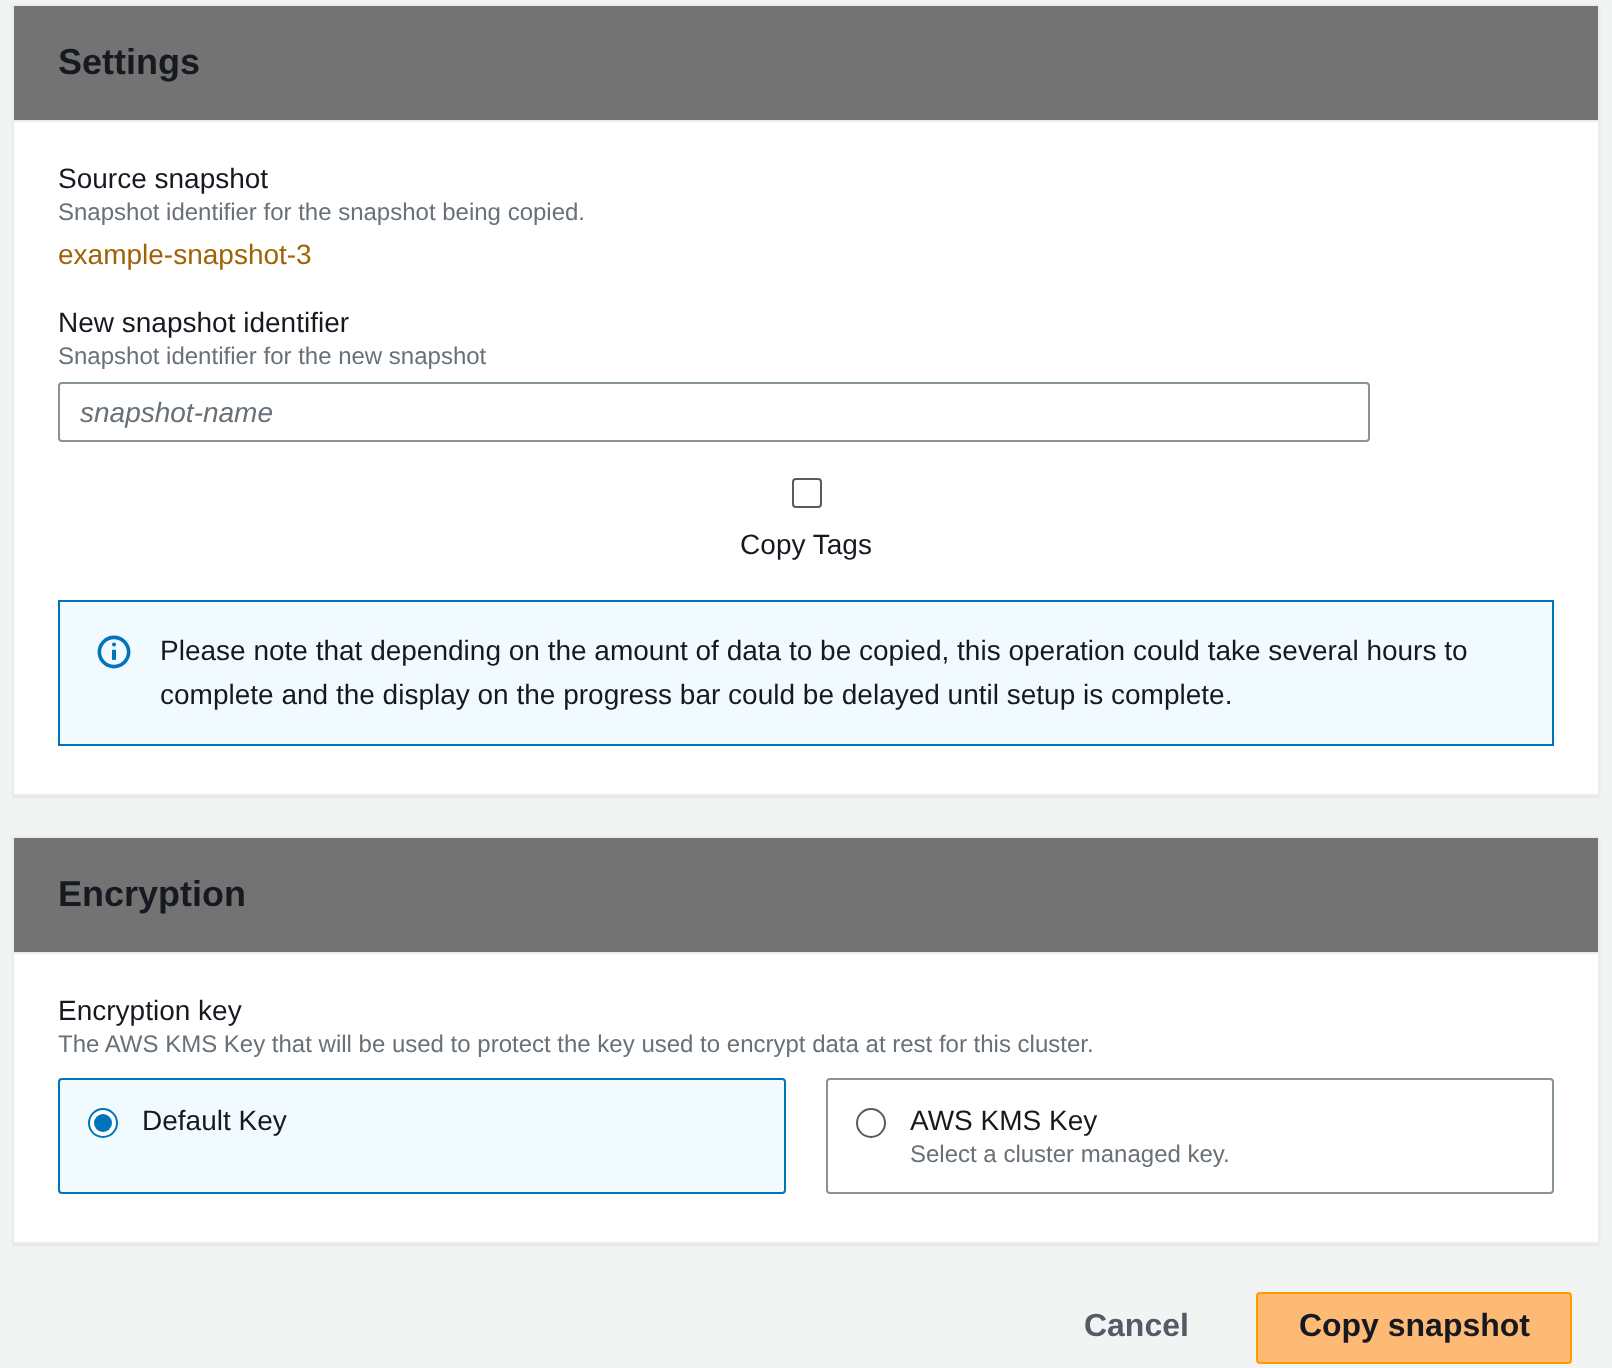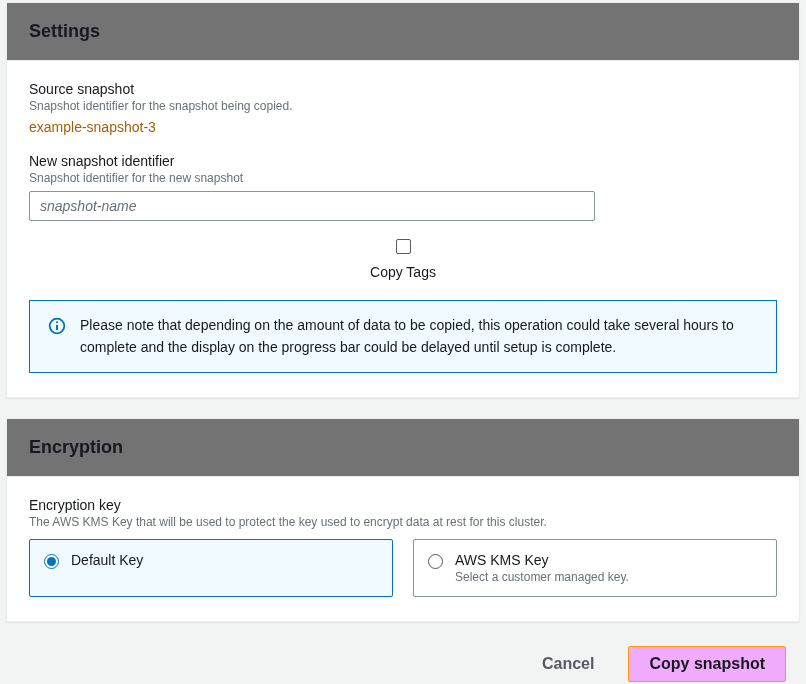--- a/index.html
+++ b/index.html
@@ -40,21 +40,21 @@
       font-size: 12px;
       color: #687078;
       margin-bottom: 6px;
     }
     .field-value {
       font-size: 14px;
       color: #a16207;
       margin-top: 6px;
     }
     input[type="text"] {
-      width: 566px;
+      width: 656px;
       padding: 6px 10px;
       border: 1px solid #879596;
       border-radius: 2px;
       font-size: 14px;
       color: #545b64;
       font-style: italic;
     }
     input[type="text"]::placeholder { color: #687078; font-style: italic; }
     .checkbox-row {
       display: flex;
@@ -153,21 +153,21 @@
       padding: 8px 20px;
       border-radius: 2px;
       cursor: pointer;
       border: none;
       background: transparent;
     }
     .btn-link {
       color: #545b64;
     }
     .btn-primary {
-      background: #f0abfc;
+      background: #fdba74;
       border: 1px solid #ff9900;
       color: #16191f;
     }
   </style>
 </head>
 <body>
 
 <div class="panel">
   <div class="panel-header">
     <h2>Settings</h2>
@@ -220,21 +220,21 @@
         <span class="radio-circle"></span>
         <div>
           <div class="radio-title">Default Key</div>
         </div>
       </div>
 
       <div class="radio-card">
         <span class="radio-circle"></span>
         <div>
           <div class="radio-title">AWS KMS Key</div>
-          <div class="radio-desc">Select a customer managed key.</div>
+          <div class="radio-desc">Select a cluster managed key.</div>
         </div>
       </div>
 
     </div>
 
   </div>
 </div>
 
 <div class="footer">
   <button class="btn btn-link">Cancel</button>

